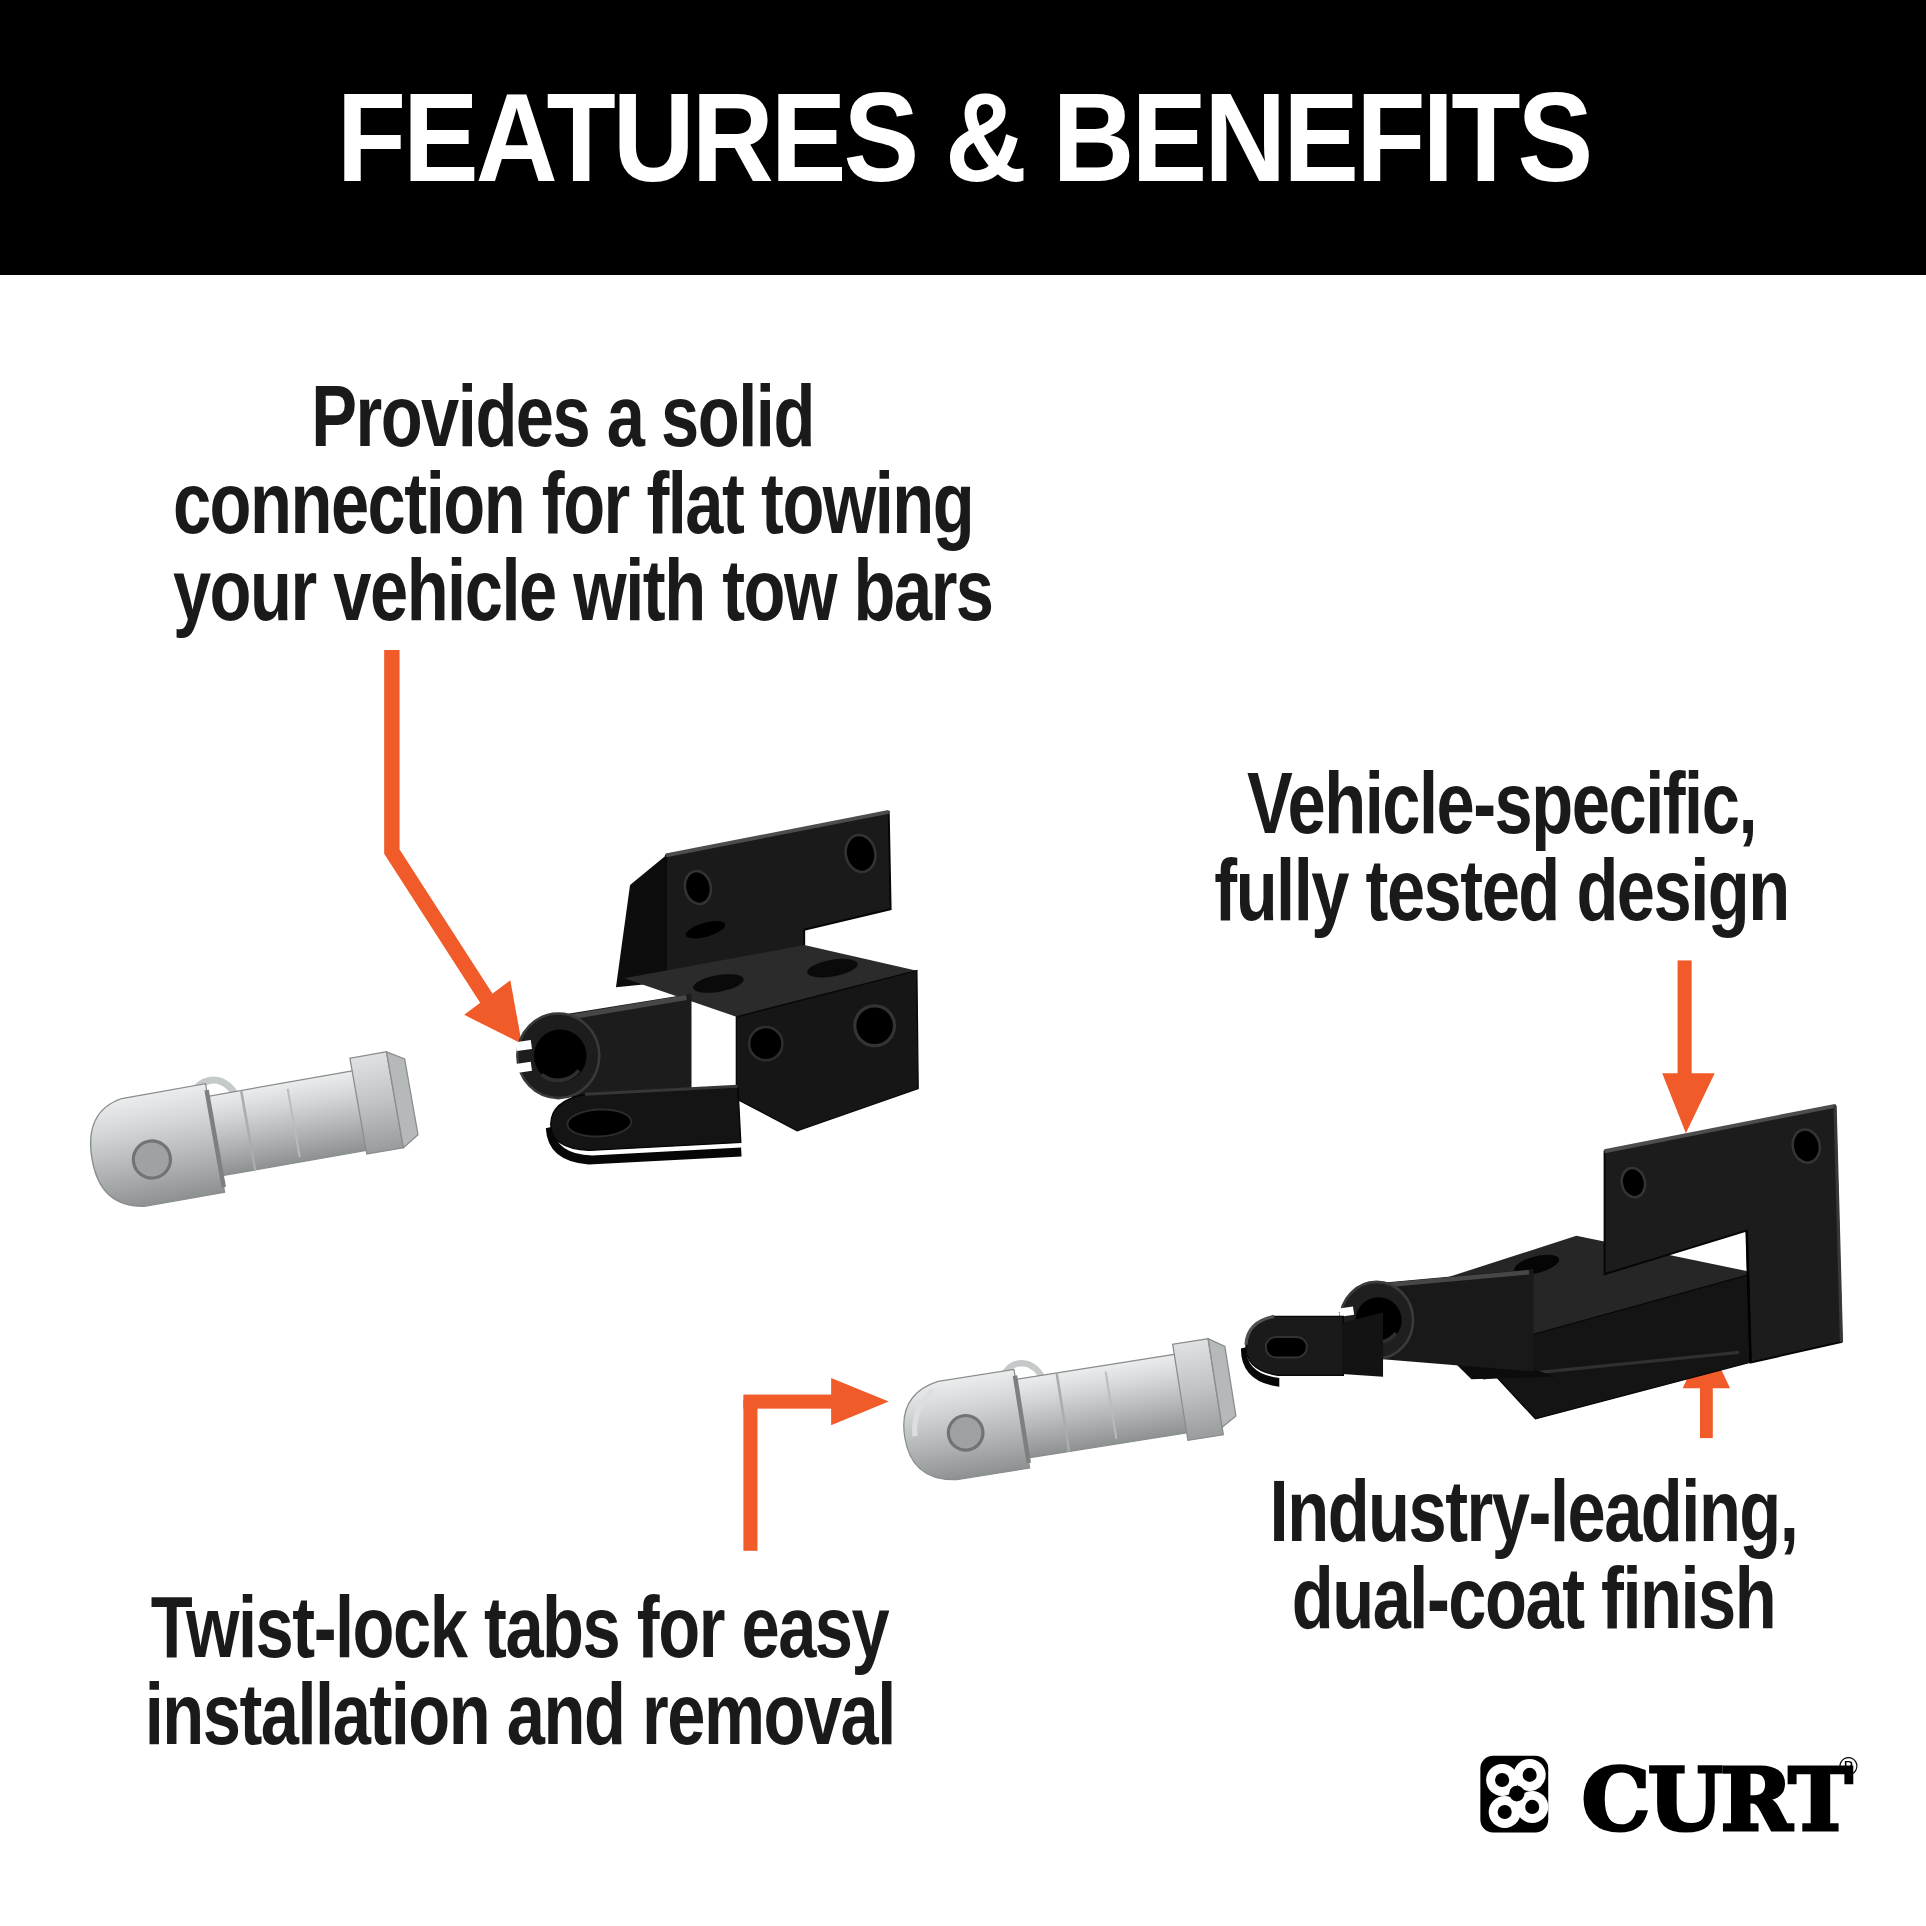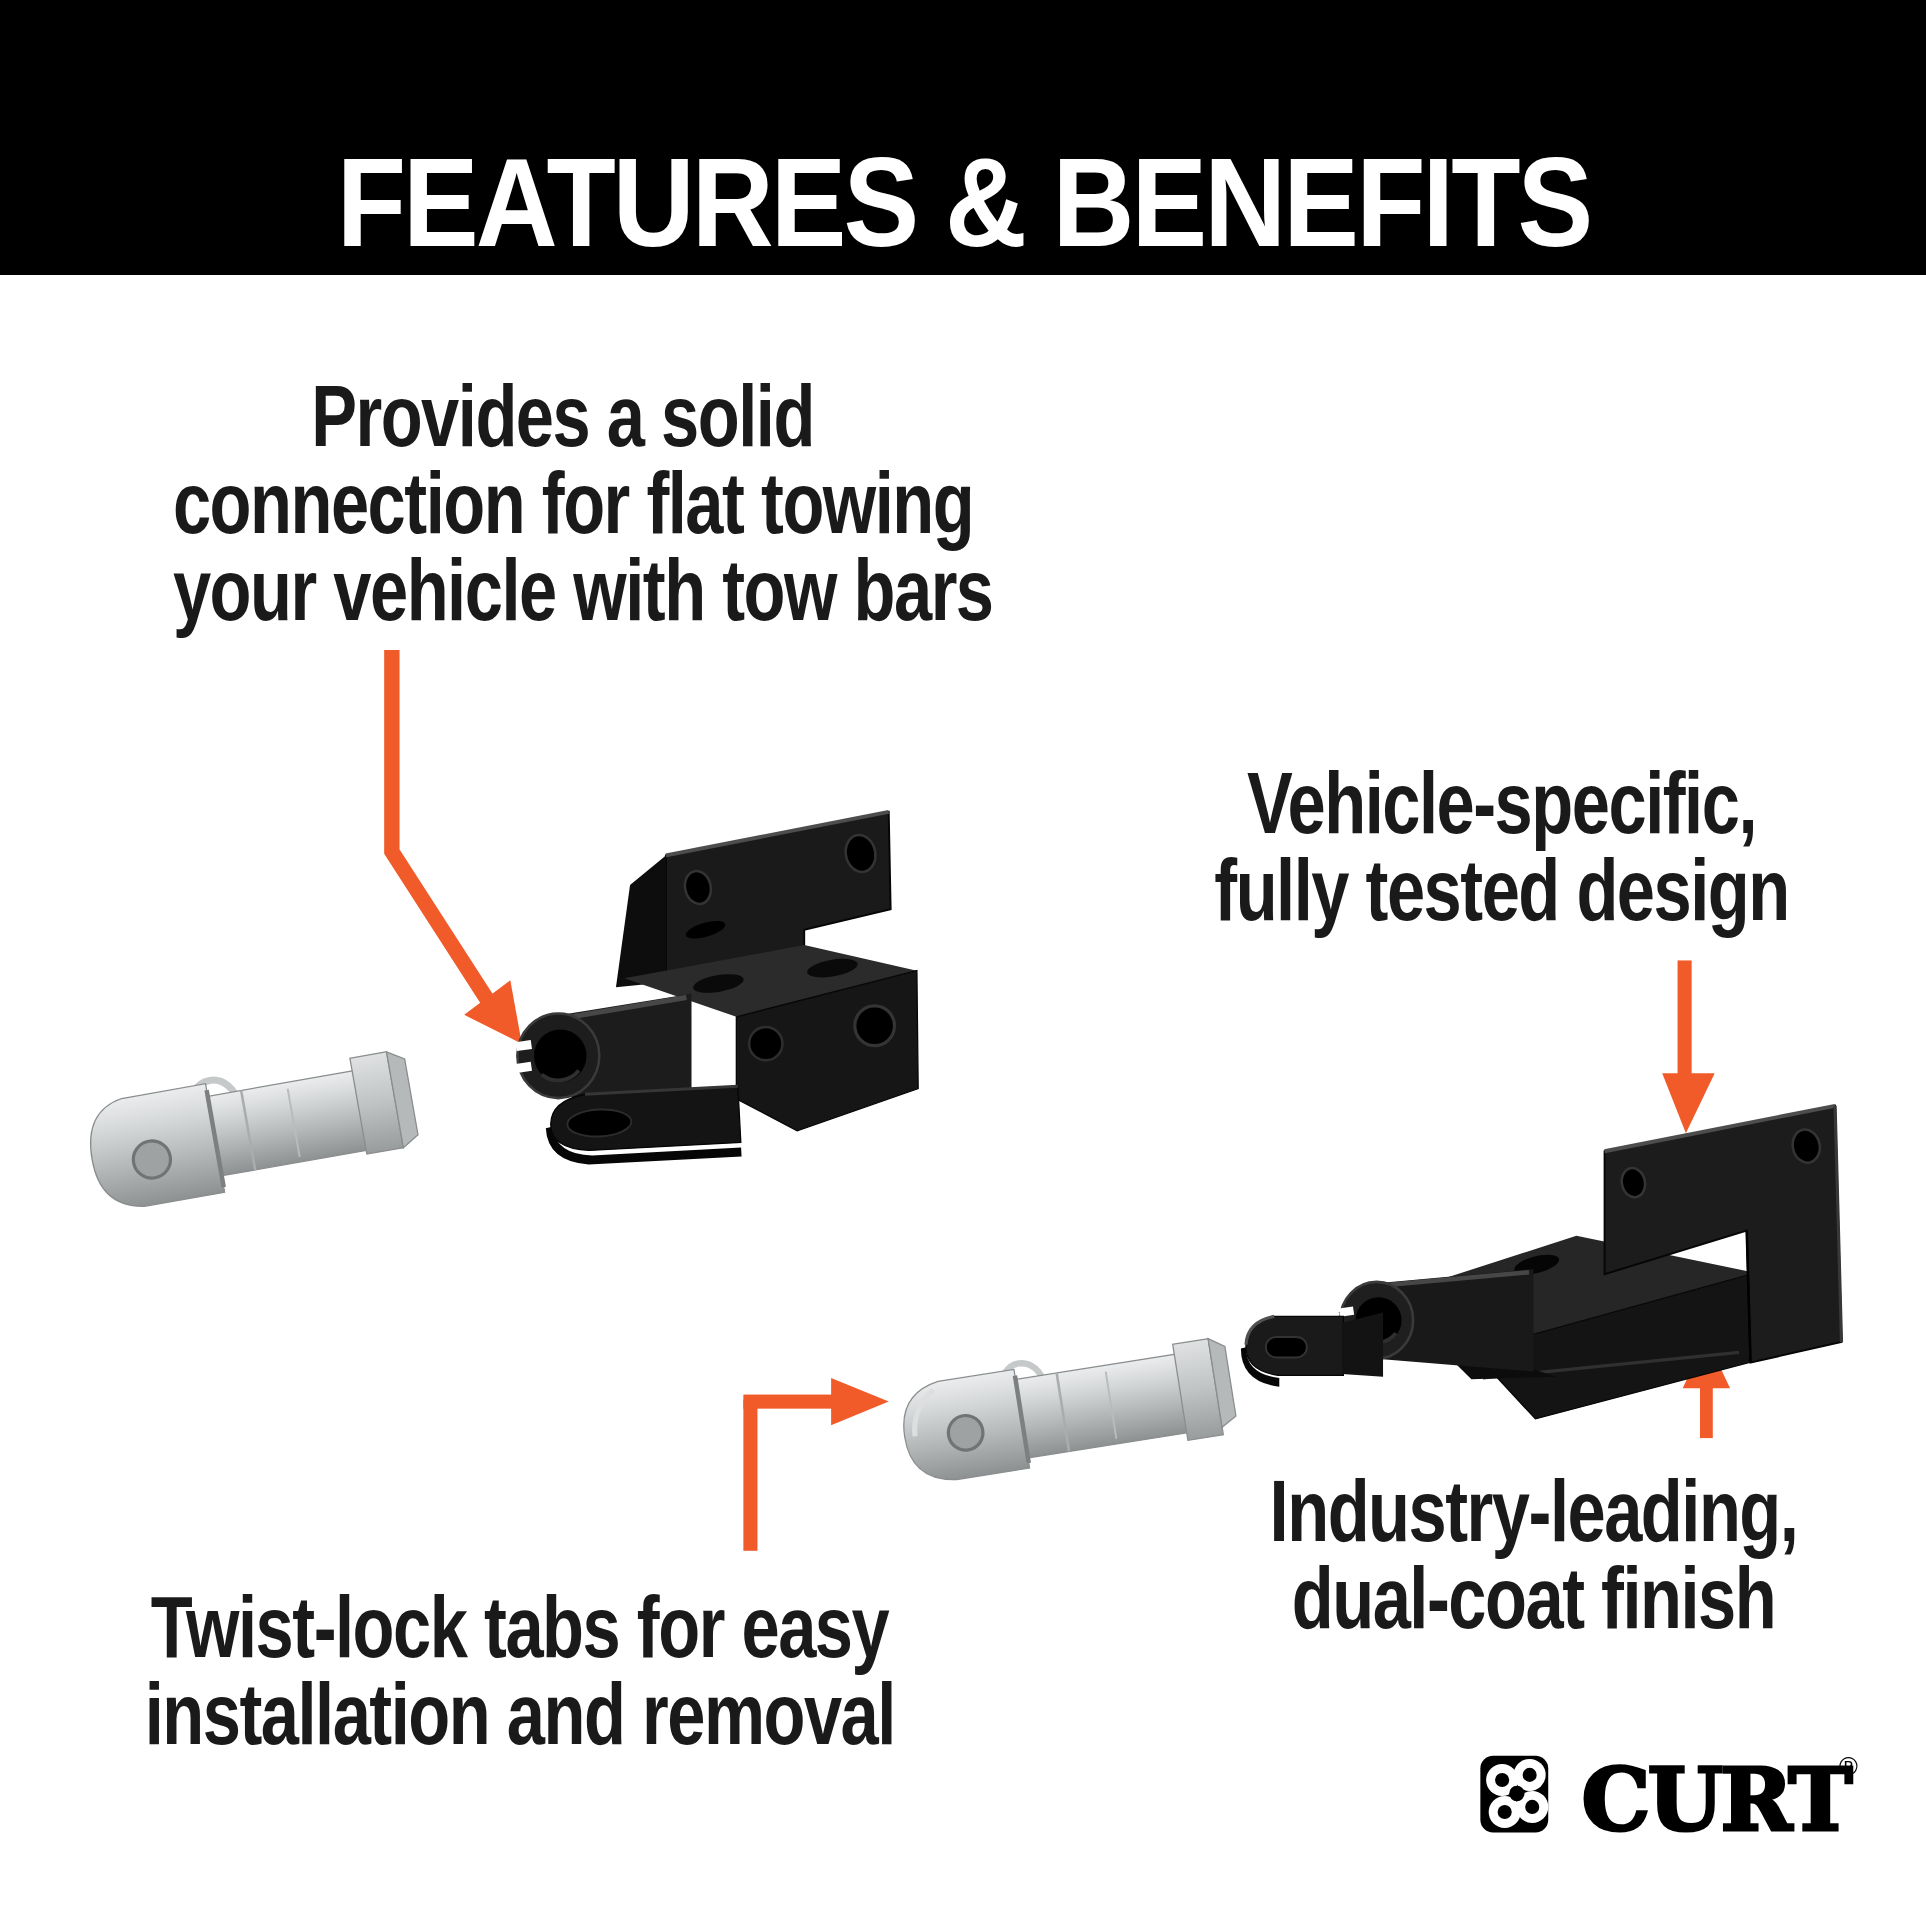--- a/index.html
+++ b/index.html
@@ -2,21 +2,21 @@
 <html style="font-size:10.2px"><head>
 <meta charset="utf-8">
 <style>
   html,body{margin:0;padding:0;background:#fff;}
   #canvas{
     position:relative;width:1926px;height:1926px;background:#ffffff;
     font-family:"Liberation Sans",sans-serif;overflow:hidden;
   }
   .banner{
     position:absolute;left:0;top:0;width:1926px;height:275px;background:#000;
-    display:flex;align-items:flex-end;justify-content:center;
+    display:flex;align-items:center;justify-content:center;
   }
   .banner-title{
     color:#ffffff;font-weight:bold;font-size:126px;letter-spacing:-3.2px;
     transform:scaleX(0.90);transform-origin:50% 50%;white-space:nowrap;
   }
   .annotation{
     position:absolute;color:#1a1a1a;font-weight:bold;font-size:88px;
     line-height:87px;text-align:center;letter-spacing:-1.9px;
     transform:scaleX(0.78);transform-origin:50% 50%;white-space:nowrap;
   }

